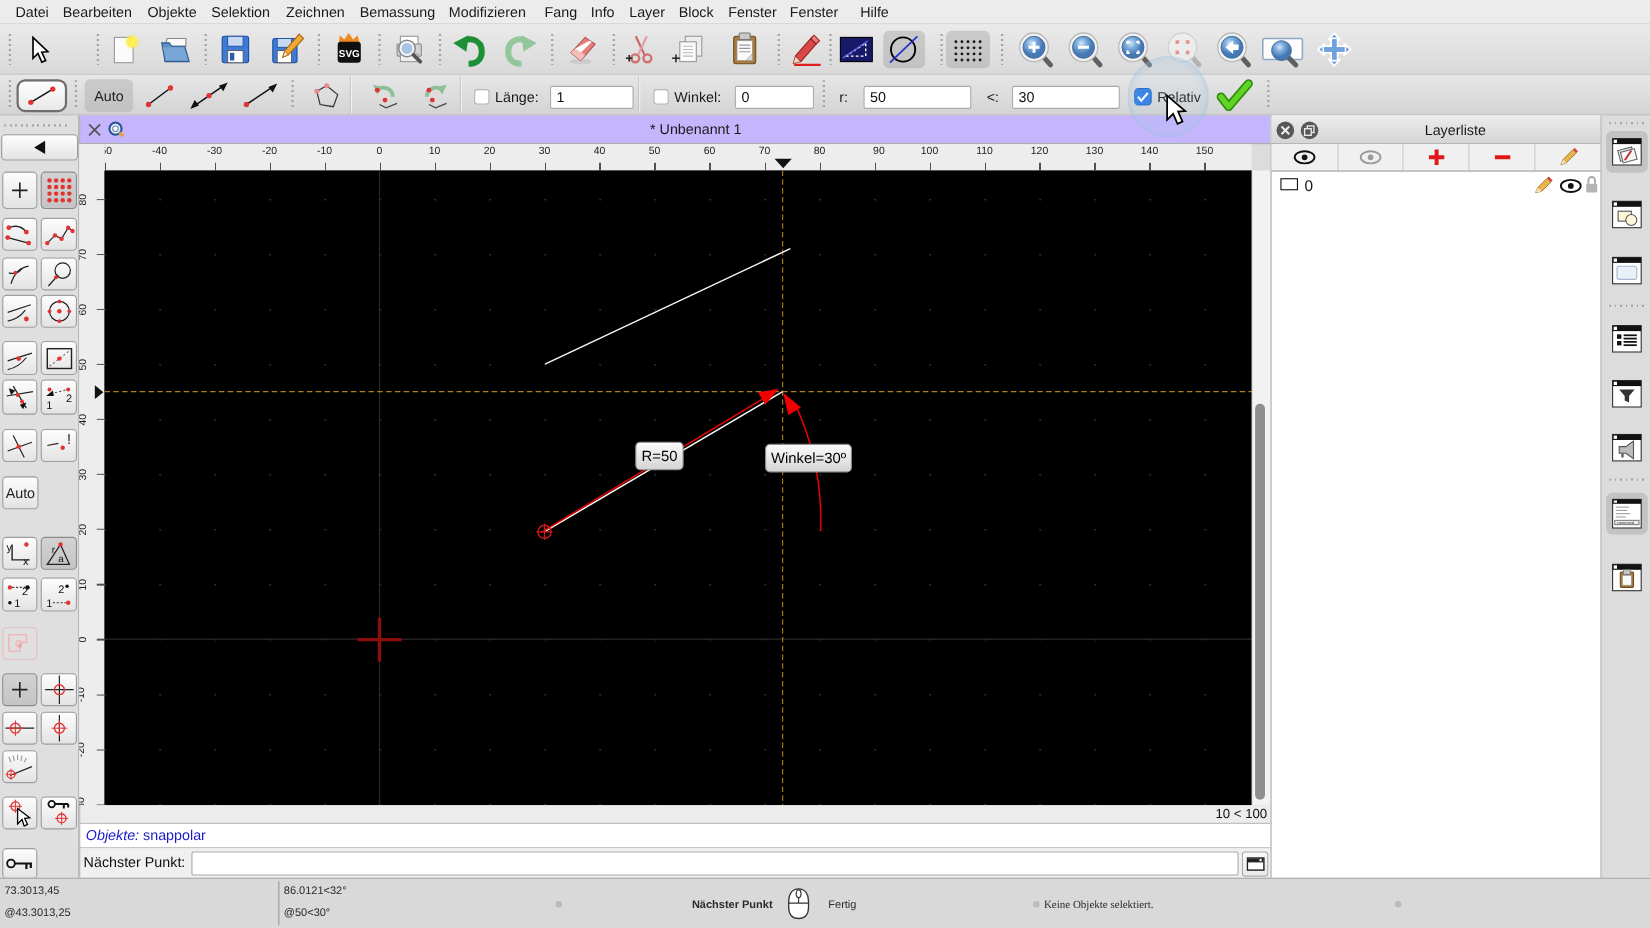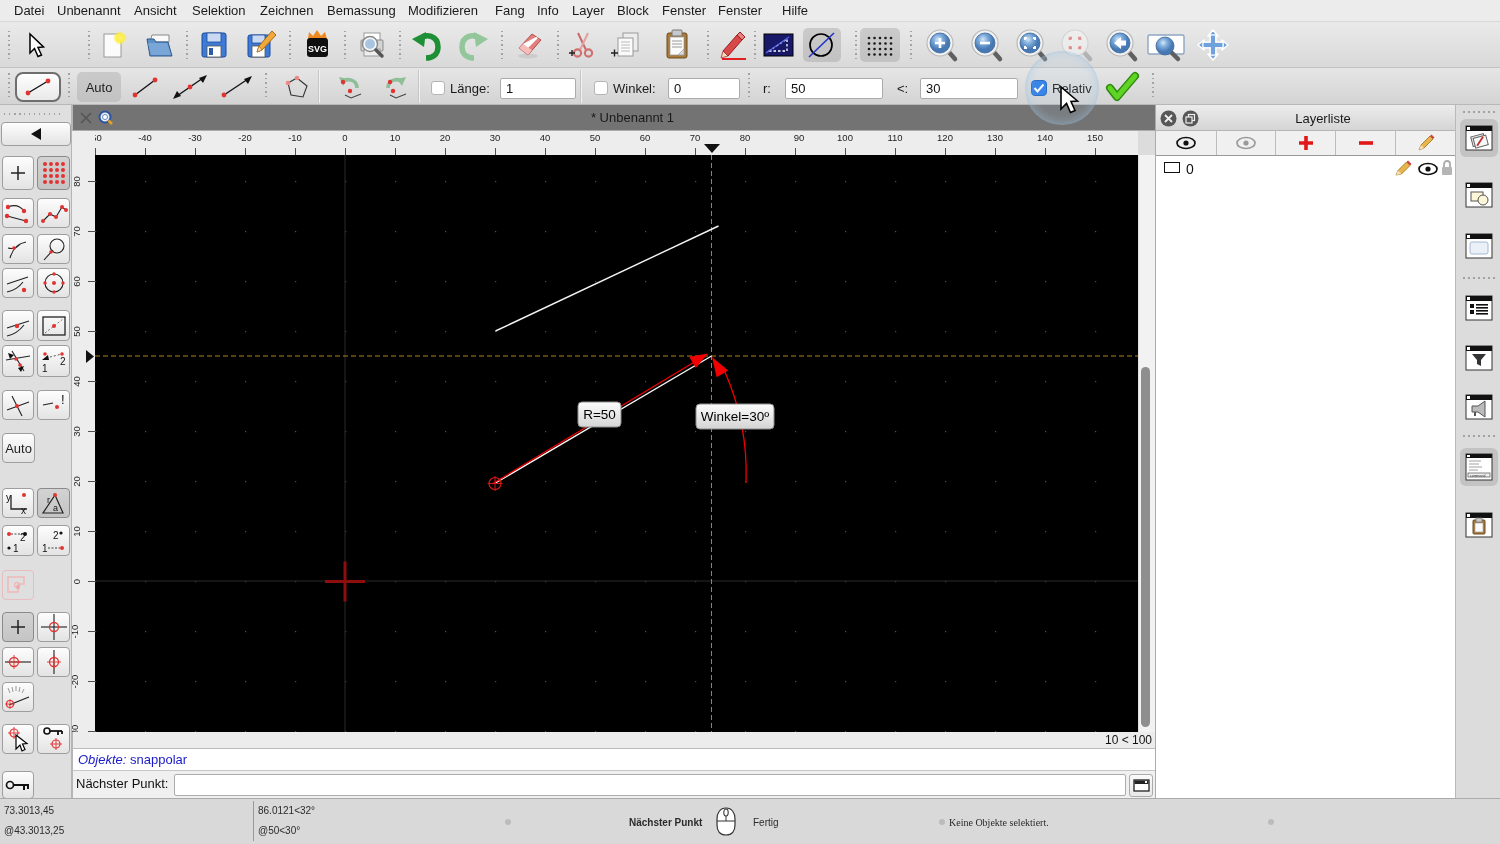--- a/index.html
+++ b/index.html
@@ -11,21 +11,21 @@
 
 #tb1{left:0;top:22px;width:1500px;height:46px;background:linear-gradient(#EAEAEA,#D9D9D9);border-bottom:1px solid #C2C2C2;}
 #tb2{left:0;top:68px;width:1500px;height:37px;background:linear-gradient(#E6E6E6,#D4D4D4);border-bottom:1px solid #B8B8B8;}
 .vdots{position:absolute;width:1.5px;background-image:repeating-linear-gradient(to bottom,#A2A2A2 0 1.5px,transparent 1.5px 4.5px);}
 .hdots{position:absolute;height:1.5px;background-image:repeating-linear-gradient(to right,#A2A2A2 0 1.5px,transparent 1.5px 5px);}
 .tbtn{position:absolute;display:flex;align-items:center;justify-content:center;}
 .pressed{background:linear-gradient(#CACACA,#C2C2C2);border-radius:5px;}
 .field{position:absolute;background:#fff;border:1px solid #ABABAB;border-radius:2px;font-size:13px;color:#111;padding-left:5px;display:flex;align-items:center;}
 .cb{position:absolute;width:14px;height:14px;background:#fff;border:1px solid #B5B5B5;border-radius:3px;}
 .lbl{position:absolute;font-size:13px;color:#1a1a1a;}
-#tabbar{left:72px;top:105px;width:1083px;height:26px;background:#737373;border-bottom:1px solid #ABABAB;border-left:1px solid #B5B5B5;}
+#tabbar{left:72px;top:105px;width:1083px;height:26px;background:#c4b5fd;border-bottom:1px solid #ABABAB;border-left:1px solid #B5B5B5;}
 #hruler{left:95px;top:131px;width:1043px;height:24px;background:#EDEDED;overflow:hidden;}
 #vruler{left:72px;top:131px;width:23px;height:617px;background:#EDEDED;overflow:hidden;}
 .rnum{position:absolute;font-size:9.5px;color:#1d1d1d;width:30px;text-align:center;}
 #canvas{left:95px;top:155px;width:1043px;height:577px;background:#000;}
 #sidebar{left:0;top:105px;width:72px;height:693px;background:#DFDFDF;border-right:1px solid #B5B5B5;}
 .sbtn{position:absolute;background:linear-gradient(#FDFDFD,#E3E3E3);border:1px solid #9E9E9E;border-radius:4px;display:flex;align-items:center;justify-content:center;}
 .sbtn.sel{background:linear-gradient(#D2D2D2,#C4C4C4);border-color:#8a8a8a;}
 #gridinfo{left:72px;top:732px;width:1083px;height:16px;background:#ECECEC;font-size:12px;color:#111;text-align:right;border-left:1px solid #B5B5B5;}
 #cmdrow{left:72px;top:748px;width:1083px;height:22px;background:#fff;border-top:1px solid #BBB;border-left:1px solid #B5B5B5;font-size:13px;}
 #nprow{left:72px;top:770px;width:1083px;height:28px;background:#F0F0F0;border-top:1px solid #C6C6C6;border-left:1px solid #B5B5B5;}
@@ -34,22 +34,22 @@
 #rdhead{left:0;top:0;width:300px;height:26px;background:linear-gradient(#ECECEC,#D5D5D5);border-bottom:1px solid #B5B5B5;}
 #rstrip{left:1455px;top:105px;width:45px;height:693px;background:#DCDCDC;border-left:1px solid #B9B9B9;}
 .rsbtn{position:absolute;left:4px;width:38px;height:38px;display:flex;align-items:center;justify-content:center;}
 .rsbtn.sel{background:#C3C3C3;border-radius:6px;}
 .cell{position:absolute;top:0;height:24px;background:#F0F0F0;border-right:1px solid #BDBDBD;display:flex;align-items:center;justify-content:center;}
 </style>
 </head>
 <body>
 <div class="abs" id="menubar">
     <span style="position:absolute;left:14px;top:3px;">Datei</span>
-    <span style="position:absolute;left:57px;top:3px;">Unbenannt</span>
-    <span style="position:absolute;left:134px;top:3px;">Ansicht</span>
+    <span style="position:absolute;left:57px;top:3px;">Bearbeiten</span>
+    <span style="position:absolute;left:134px;top:3px;">Objekte</span>
     <span style="position:absolute;left:192px;top:3px;">Selektion</span>
     <span style="position:absolute;left:260px;top:3px;">Zeichnen</span>
     <span style="position:absolute;left:327px;top:3px;">Bemassung</span>
     <span style="position:absolute;left:408px;top:3px;">Modifizieren</span>
     <span style="position:absolute;left:495px;top:3px;">Fang</span>
     <span style="position:absolute;left:537px;top:3px;">Info</span>
     <span style="position:absolute;left:572px;top:3px;">Layer</span>
     <span style="position:absolute;left:617px;top:3px;">Block</span>
     <span style="position:absolute;left:662px;top:3px;">Fenster</span>
     <span style="position:absolute;left:718px;top:3px;">Fenster</span>

